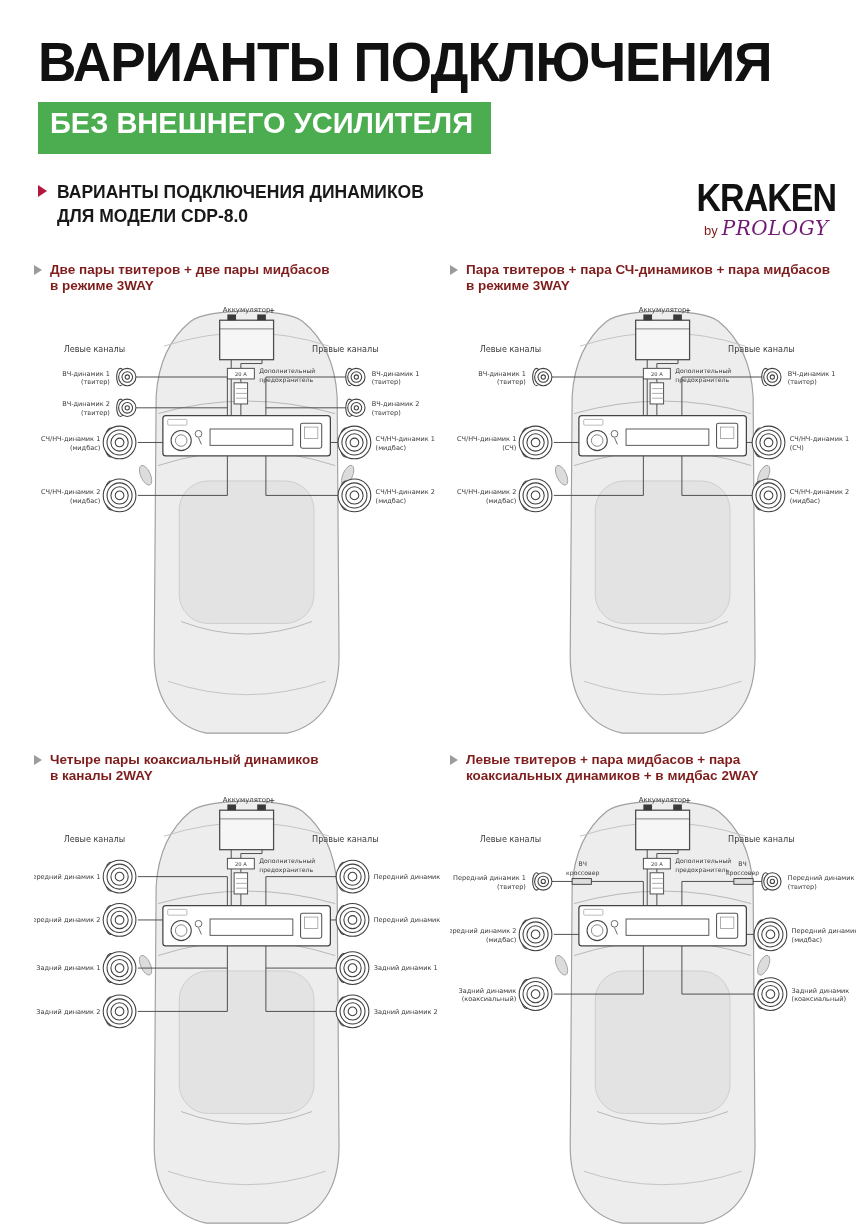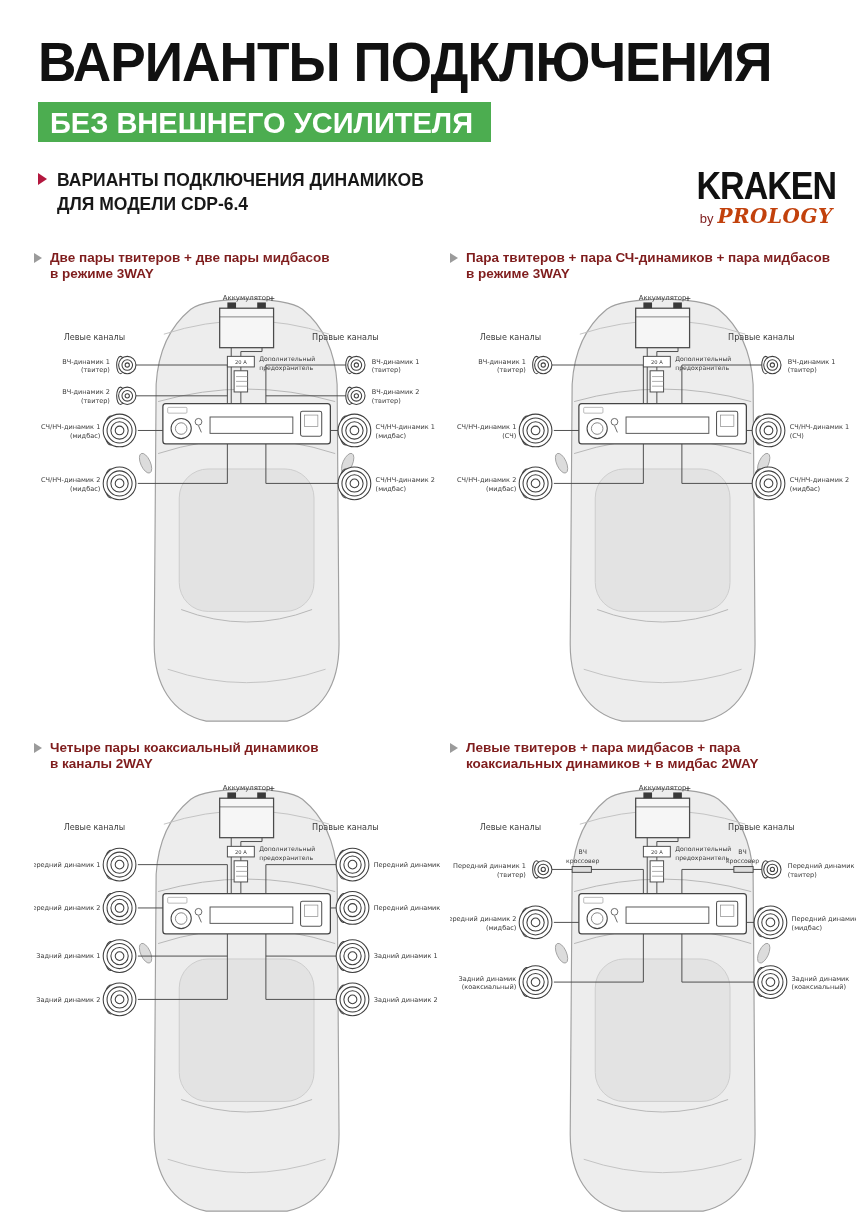--- a/index.html
+++ b/index.html
@@ -8,35 +8,35 @@
     font-family:"Liberation Sans", sans-serif;color:#1a1a1a;
   }
   .page{position:relative;width:868px;height:1228px;}
   .main-title{
     margin:34px 0 0 38px;font-size:56px;font-weight:700;letter-spacing:-1px;
     line-height:1.0;white-space:nowrap;color:#111;
     transform:scaleX(0.95);transform-origin:left center;
   }
   .banner{
     display:inline-block;margin:12px 0 0 38px;background:#4cad50;color:#ffffff;
-    font-size:29px;font-weight:700;padding:6px 18px 4px 12px;line-height:1.05;
+    font-size:29px;font-weight:700;padding:6px 18px 16px 12px;line-height:1.05;
   }
   .section-row{display:flex;justify-content:space-between;align-items:flex-start;margin:27px 30px 0 38px;gap:40px;}
   .section-title{display:flex;gap:10px;}
   .bullet-red{
     width:0;height:0;border-left:9px solid #b3173e;
     border-top:6px solid transparent;border-bottom:6px solid transparent;margin-top:4px;flex:none;
   }
   .section-text{font-size:17.5px;font-weight:700;line-height:1.35;color:#181818;}
   .logo{display:flex;flex-direction:column;align-items:center;margin-right:2px;}
   .logo-kraken{font-size:34px;font-weight:800;letter-spacing:-1px;line-height:0.9;color:#111;
     transform:scaleY(1.12);transform-origin:center top;}
   .logo-byline{margin-top:6px;line-height:1;}
   .logo-by{font-size:13px;color:#7f1d1d;margin-right:4px;}
-  .logo-prology{font-family:"DejaVu Serif", serif;font-style:italic;font-weight:700;font-size:20px;color:#c2410c;letter-spacing:0.5px;}
+  .logo-prology{font-family:"DejaVu Serif", serif;font-style:italic;font-weight:400;font-size:20px;color:#701a75;letter-spacing:0.5px;}
   .grid{display:grid;grid-template-columns:406px 406px;column-gap:10px;row-gap:14px;margin:24px 0 0 34px;}
   .panel-head{display:flex;gap:8px;height:38px;margin-bottom:0;}
   .bullet-gray{
     width:0;height:0;border-left:8px solid #9b9b9b;
     border-top:5px solid transparent;border-bottom:5px solid transparent;margin-top:3px;flex:none;
   }
   .panel-title{font-size:13.5px;font-weight:700;color:#7f1d1d;line-height:1.2;}
   svg.diagram{width:406px;height:438px;display:block;}
   svg text{font-family:"DejaVu Sans", sans-serif;fill:#3a3a3a;}
   .lbl{font-size:6.8px;}
@@ -58,21 +58,21 @@
 
   <h1 class="main-title">ВАРИАНТЫ ПОДКЛЮЧЕНИЯ</h1>
 
   <div class="banner">БЕЗ ВНЕШНЕГО УСИЛИТЕЛЯ</div>
 
   <div class="section-row">
     <div class="section-title">
       <span class="bullet-red"></span>
       <div class="section-text">
         <span>ВАРИАНТЫ ПОДКЛЮЧЕНИЯ ДИНАМИКОВ</span><br>
-        <span>ДЛЯ МОДЕЛИ CDP-6.4</span>
+        <span>ДЛЯ МОДЕЛИ CDP-8.0</span>
       </div>
     </div>
     <div class="logo">
       <div class="logo-kraken">KRAKEN</div>
       <div class="logo-byline">
         <span class="logo-by">by</span><span class="logo-prology">PROLOGY</span>
       </div>
     </div>
   </div>
 

